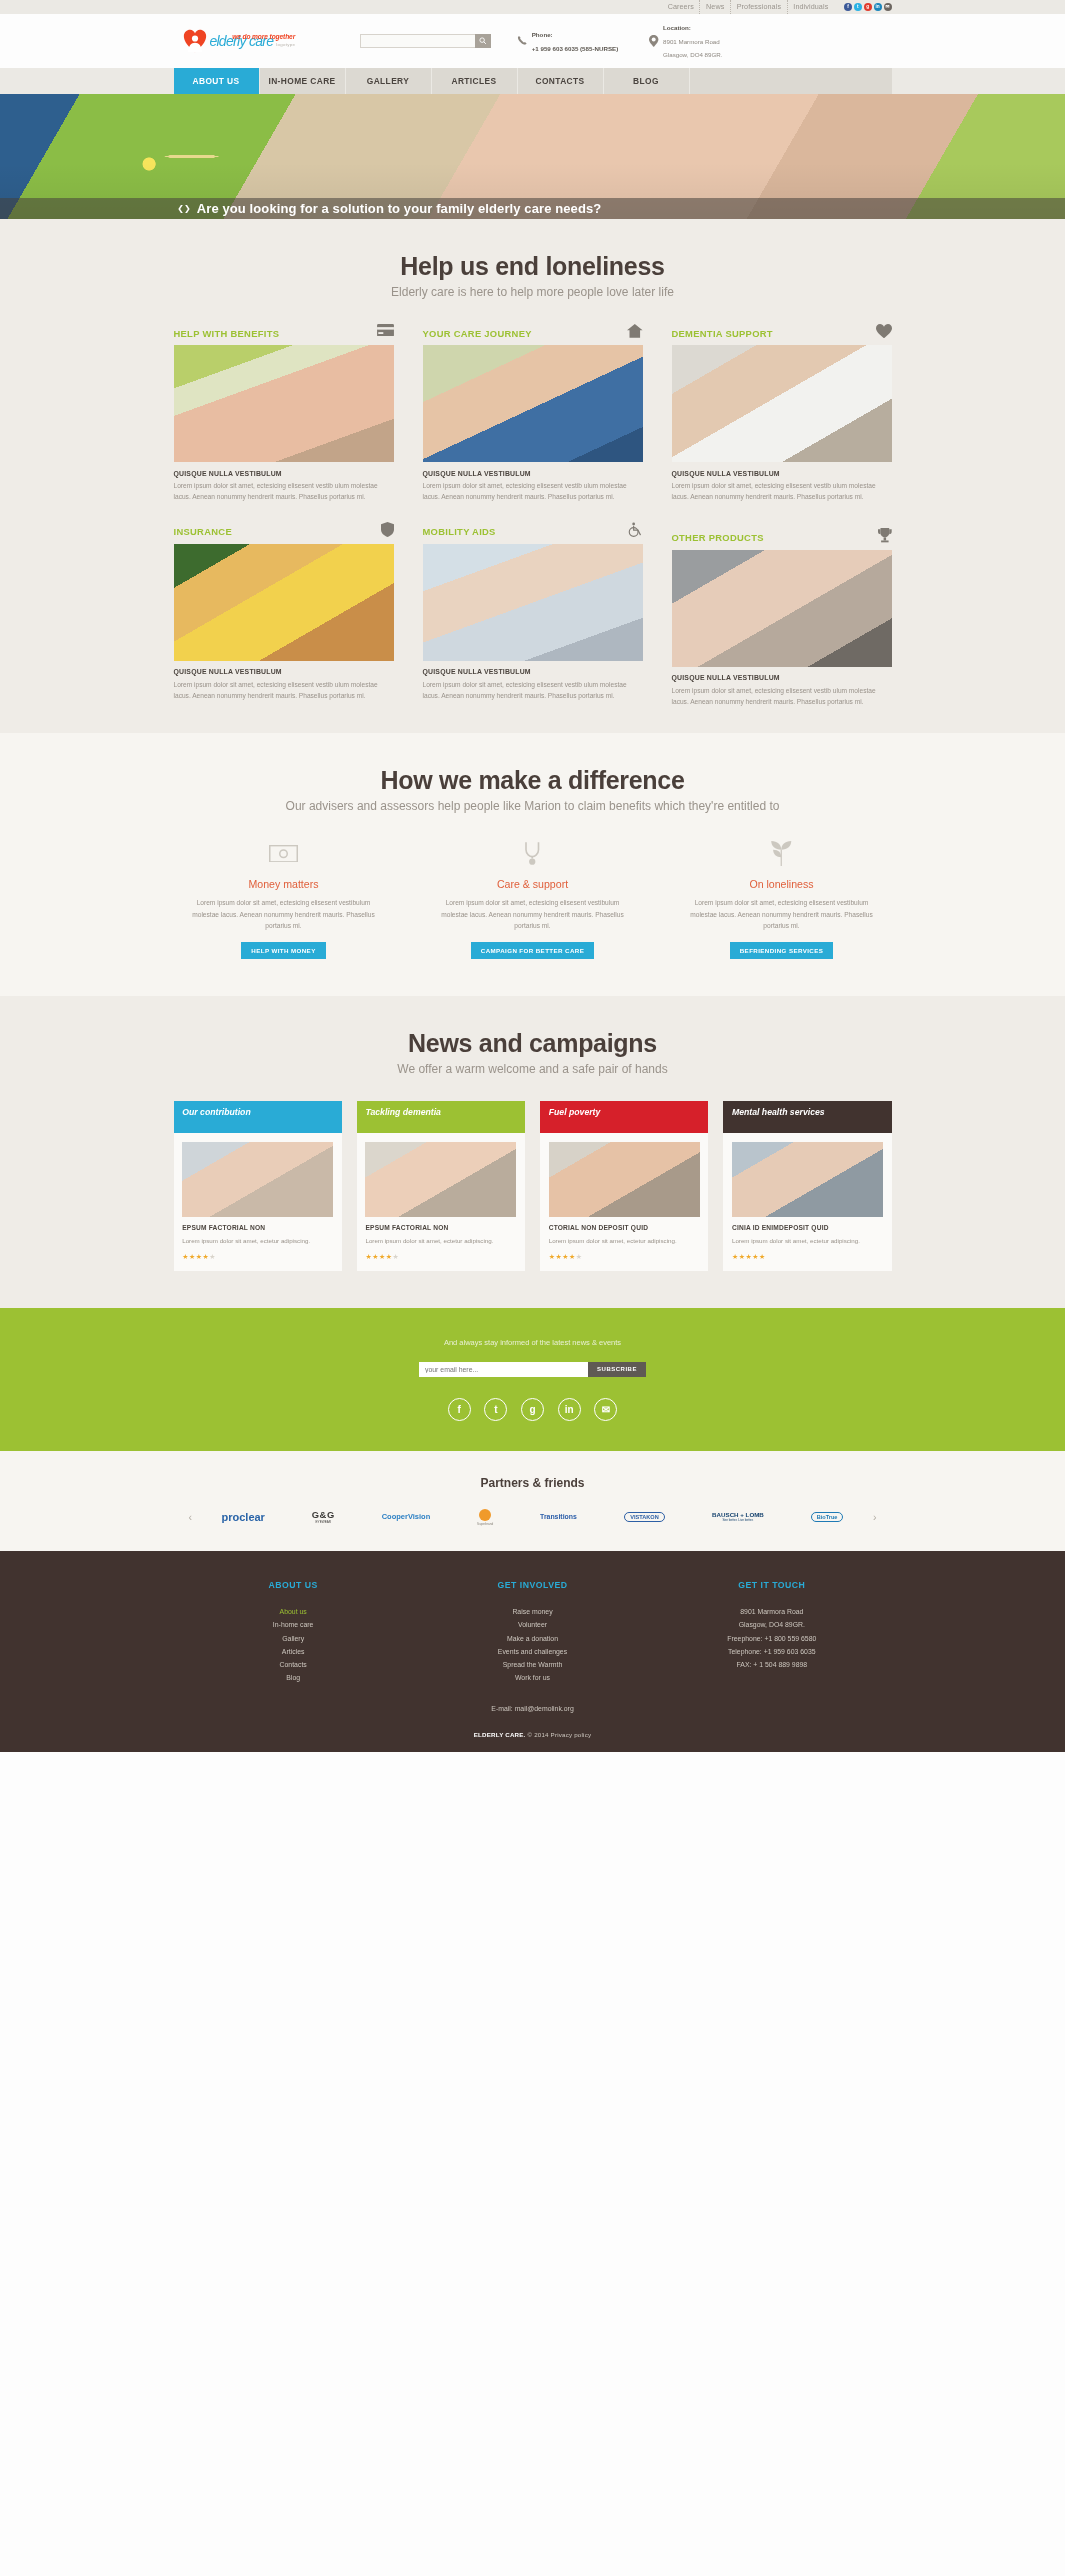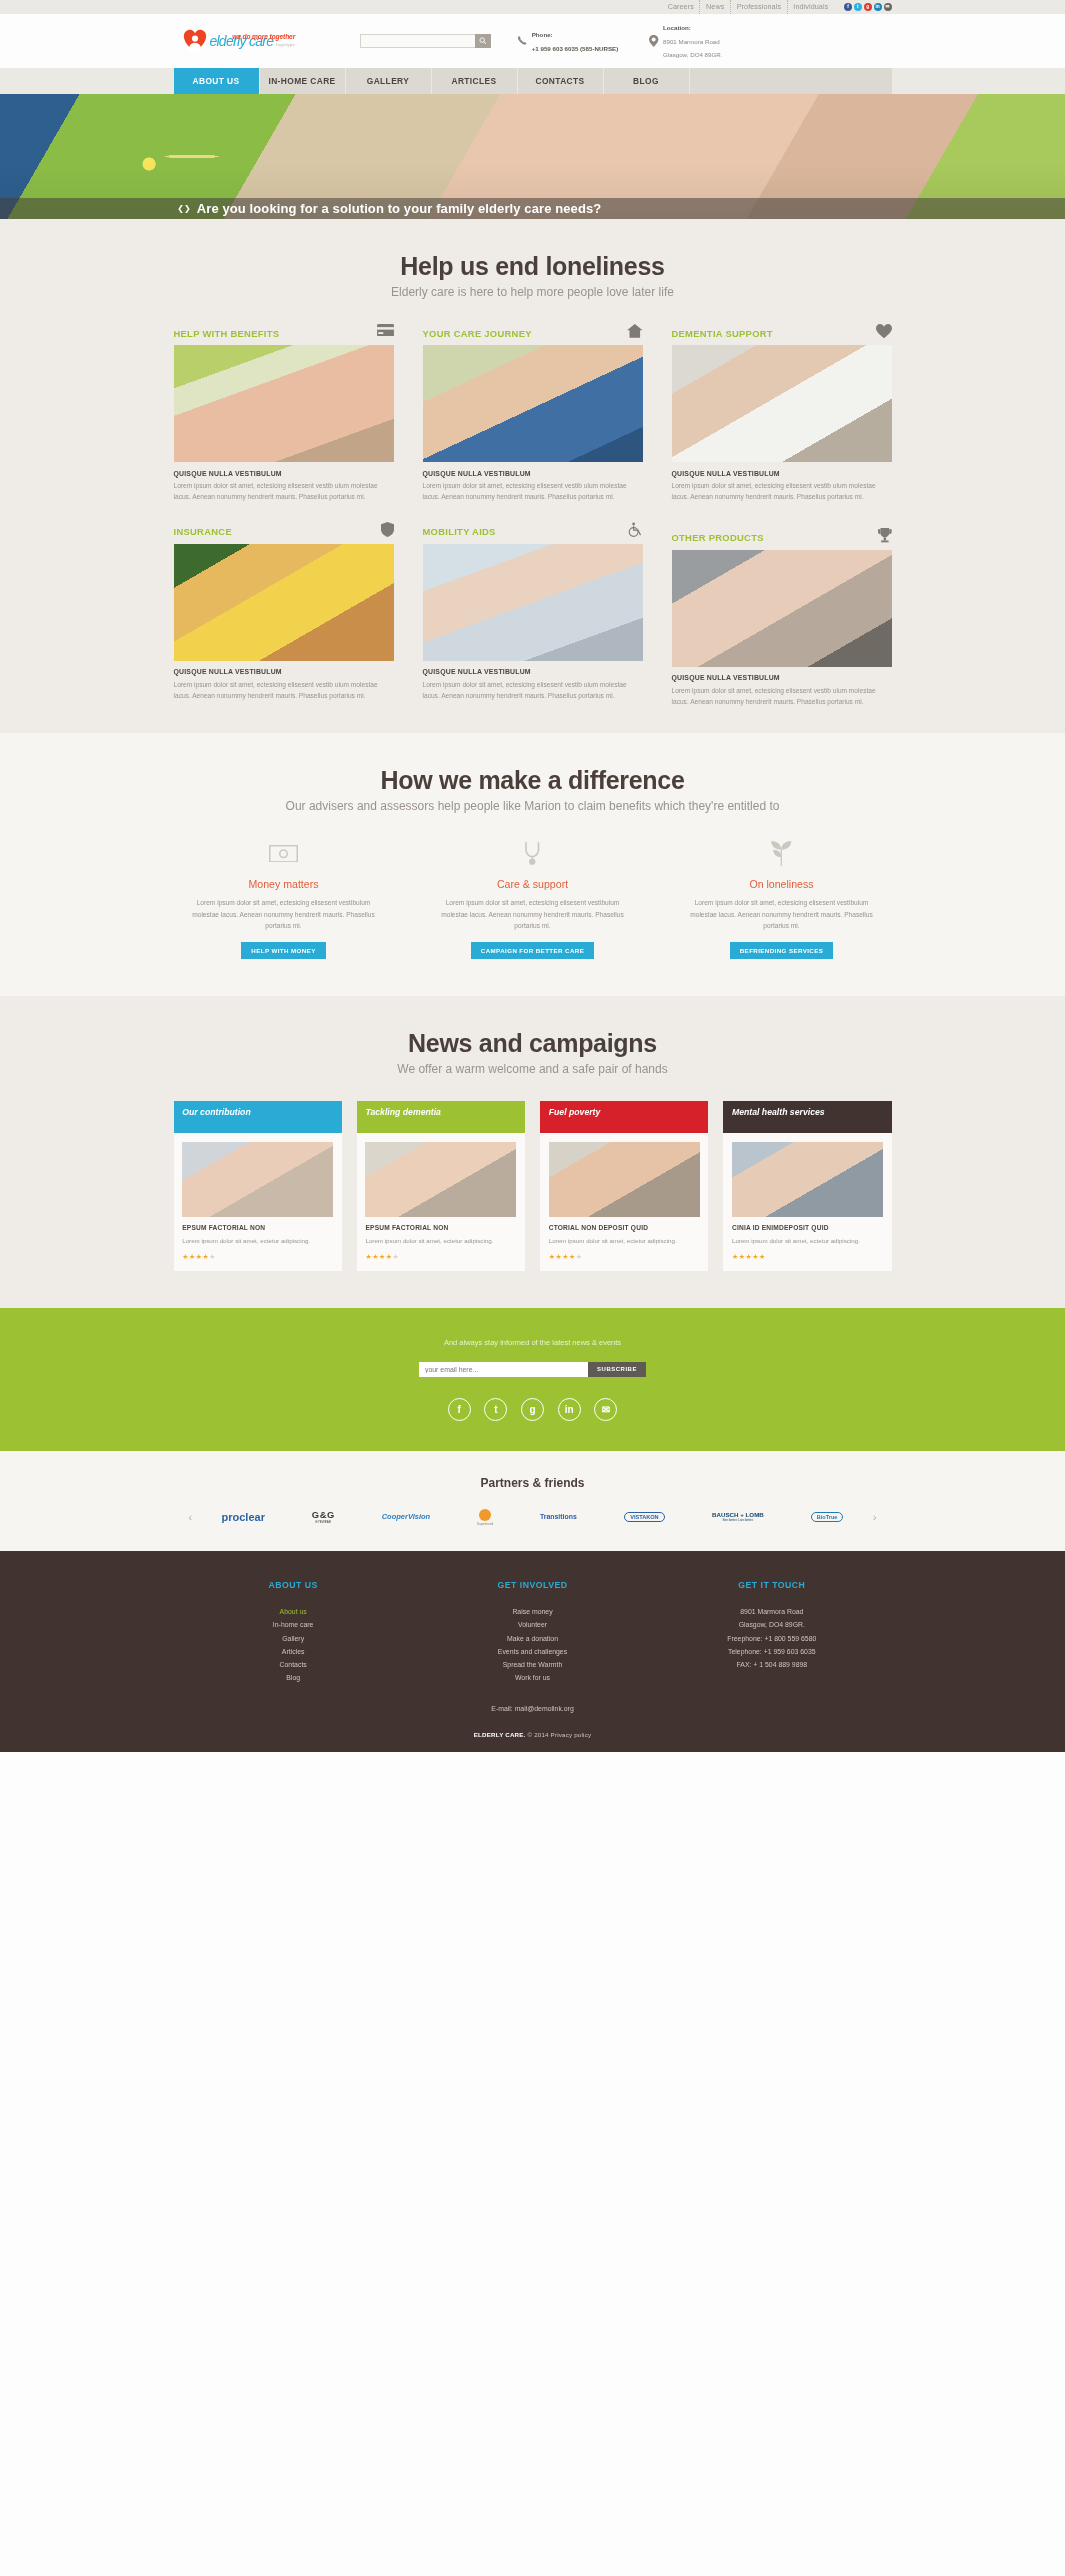--- a/index.html
+++ b/index.html
@@ -182,21 +182,21 @@
 
   
   .partners { background: #f7f5f1; padding: 25px 0 25px; }
   .partners-title { text-align: center; font-size: 12px; color: #4a3f3a; font-weight: bold; }
   .partners-row { display: flex; align-items: center; justify-content: space-between; margin-top: 17.5px; padding: 0 8.7px; }
   .part-arrow { color: #b4aea6; font-size: 10.6px; cursor: pointer; padding: 0 6.2px; }
   .part-list { flex: 1; display: flex; align-items: center; justify-content: space-around; }
   .p-proclear { font-weight: bold; color: #2a64a8; font-size: 11px; }
   .p-gg { color: #3c3a38; font-size: 9.4px; font-weight: bold; letter-spacing: 0.6px; text-align: center; line-height: 1; }
   .p-gg small { display: block; font-size: 3.1px; letter-spacing: 0; font-weight: normal; margin-top: 1.2px; }
-  .p-cooper { color: #2b7fc4; font-size: 7.5px; font-weight: bold; font-style: italic; }
+  .p-cooper { color: #2b7fc4; font-size: 7.5px; font-weight: bold; }
   .p-superb { display: flex; flex-direction: column; align-items: center; }
   .p-superb .dot { width: 12px; height: 12px; border-radius: 50%; background: #f09a2b; }
   .p-superb span { font-size: 3.1px; color: #8a847c; margin-top: 1.2px; }
   .p-trans { color: #2a5ca8; font-size: 6.9px; font-weight: bold; }
   .p-vistakon { border: 0.9px solid #2d5fa5; color: #2d5fa5; font-size: 5.6px; font-weight: bold; border-radius: 6.2px; padding: 1.2px 5.6px; }
   .p-bausch { color: #16436f; font-size: 6.2px; font-weight: bold; text-align: center; line-height: 1.1; }
   .p-bausch small { display: block; font-size: 3.1px; font-weight: normal; color: #16436f; }
   .p-bio { border: 0.8px solid #1f7ab5; color: #1f7ab5; font-size: 5.6px; font-weight: bold; border-radius: 5.6px; padding: 1.2px 5px; }
 
   

